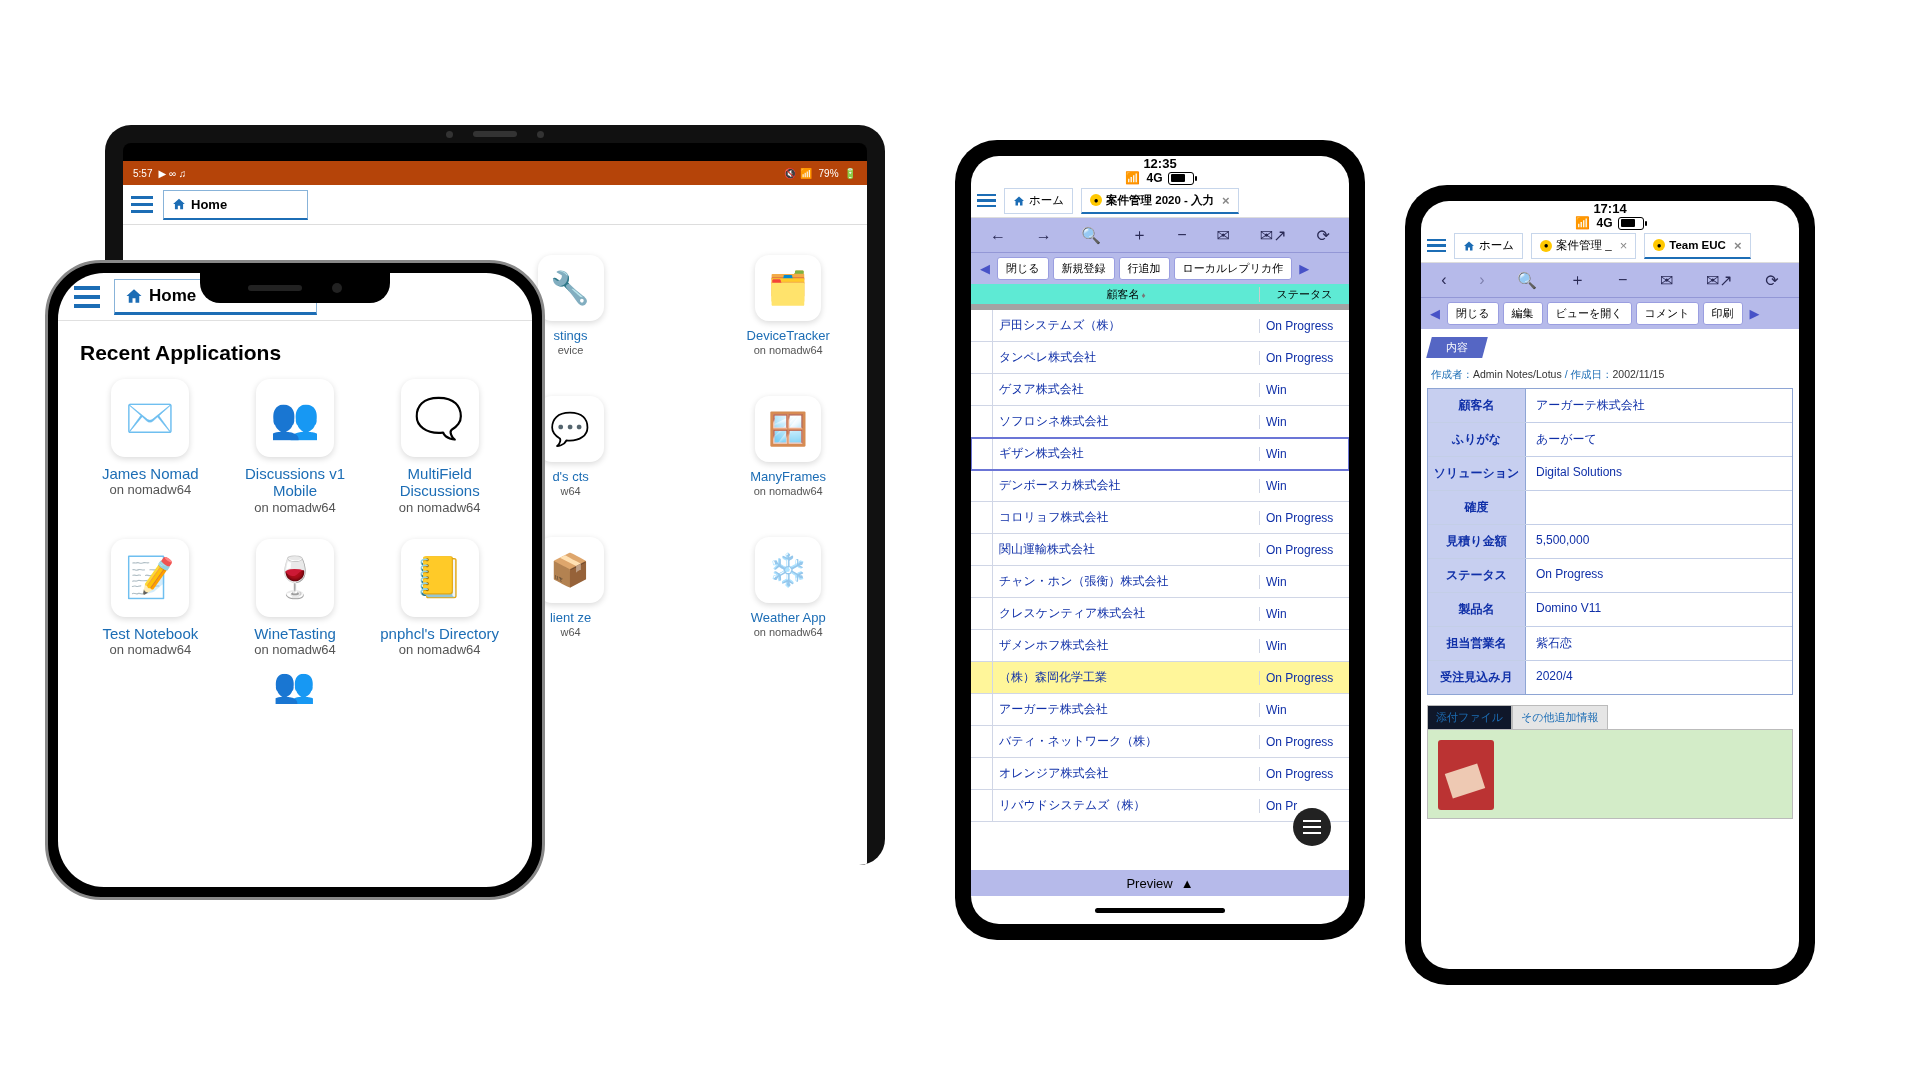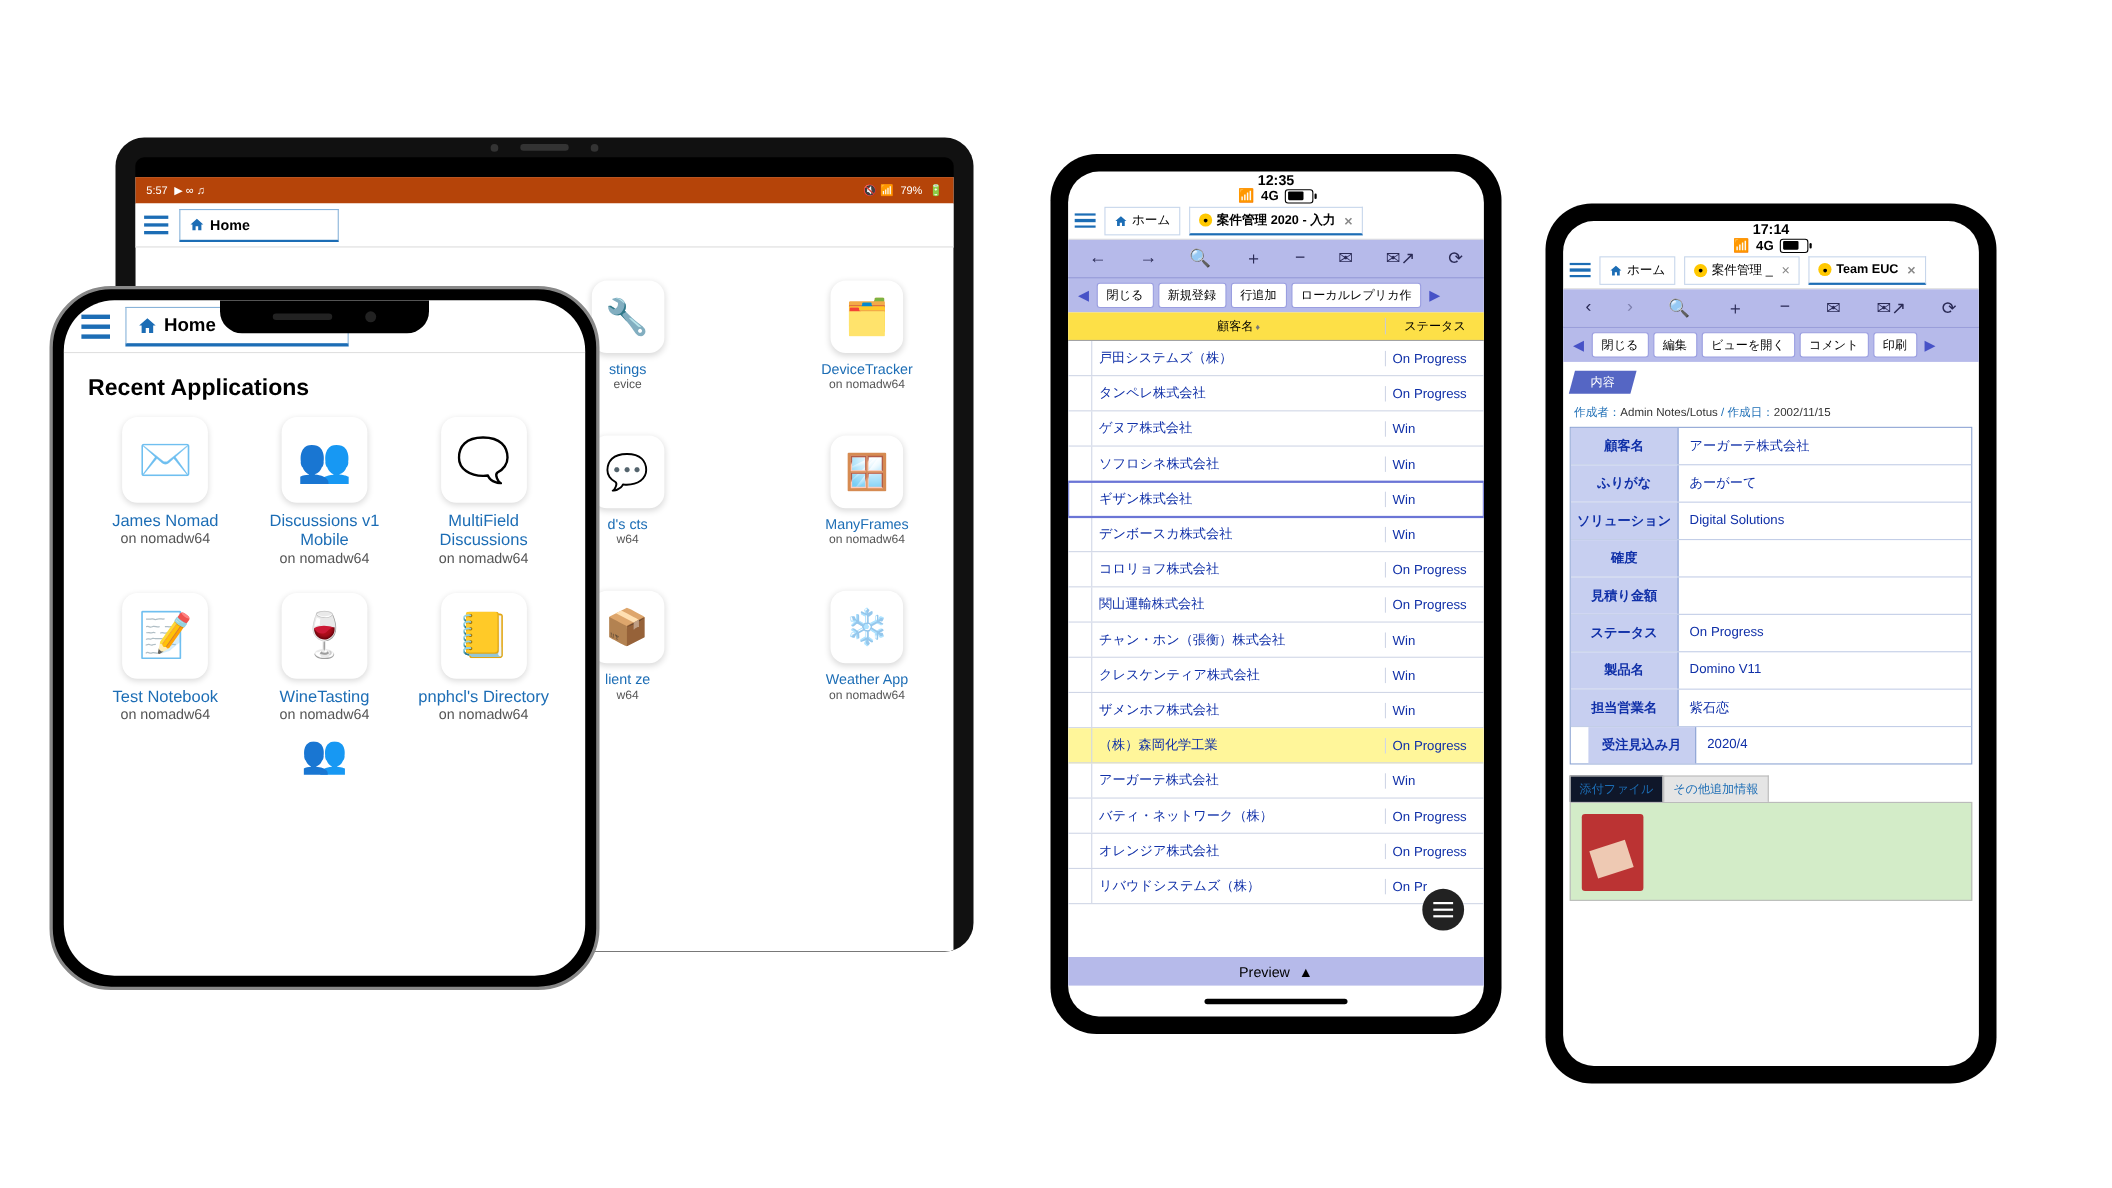--- a/index.html
+++ b/index.html
@@ -95,21 +95,21 @@
 .r-toolbar { height: 34px; background: #b6baea; display: flex; align-items: center;
   justify-content: space-around; padding: 0 4px; }
 .r-toolbar button { background: none; border: none; font-size: 16px; color: #2a2a55; cursor: pointer; }
 
 .r-btnbar { height: 32px; background: #b6baea; display: flex; align-items: center; gap: 4px;
   padding: 0 6px; border-top: 1px solid #9397d6;}
 .r-btnbar .arrow{color:#4752c7;font-size:13px;padding:0 3px;}
 .r-btn { background:#fff; border:1px solid #9a9ee0; border-radius:3px; font-size:11px;
   padding: 3px 8px; white-space:nowrap;}
 
-.r-thead { height: 26px; background:#fde047; display:flex; border-bottom:1px solid #a3a3a3;
+.r-thead { height: 26px; background:#5eead4; display:flex; border-bottom:6px solid #a3a3a3;
   font-size:11px; align-items:center;}
 .r-thead .c1{flex:1.4; text-align:center;}
 .r-thead .c2{width:90px; text-align:center; border-left:1px solid #ccc;}
 .sort{font-size:8px;color:#777;margin-left:2px;}
 
 .r-rows { flex: 1; overflow: hidden; }
 .r-row { height: 32px; display: flex; align-items: center; font-size: 12px;
   border-bottom: 1px solid #d0d6e6; }
 .r-row .gutter{width:22px;border-right:1px solid #d0d6e6;height:100%;}
 .r-row .c1{flex:1.4; padding-left:6px; color:#1030a8;}
@@ -128,21 +128,21 @@
 
 
 .detail-scroll{flex:1;overflow:hidden;padding:0;}
 .section-strip{background:#5566c4;color:#fff;font-size:11px;padding:3px 12px;margin:8px;
   width:56px;transform:skewX(-15deg);text-align:center;}
 .section-strip span{display:inline-block;transform:skewX(15deg);}
 .meta-line{font-size:10.5px;color:#333;padding:2px 10px;}
 .meta-blue{color:#1c6db5;}
 .dt-table{margin:4px 6px;border:1px solid #8ea5d4;font-size:12px;}
 .dt-row{display:flex;border-bottom:1px solid #c3cee7;}
-.dt-row:last-child{border-bottom:none;padding-left:16px;}
+.dt-row:last-child{border-bottom:none;}
 .dt-row .k{width:98px;background:#c7cff0;color:#1030a8;font-weight:600;text-align:center;
   padding:8px 4px;border-right:1px solid #8ea5d4;}
 .dt-row .v{flex:1;padding:8px 10px;color:#1030a8;}
 .att-tabs{display:flex;gap:0;margin:10px 6px 0;}
 .att-tab{font-size:11px;padding:4px 8px;border:1px solid #bbb;border-bottom:none;background:#e5e5e5;color:#1c6db5;}
 .att-tab.y{background:#0f172a;}
 .att-area{margin:0 6px;height:90px;background:#d3ecc8;border:1px solid #bbb;padding:10px;}
 .thumb{width:56px;height:70px;background:#b33;border-radius:3px;position:relative;}
 .thumb::after{content:"";position:absolute;left:10px;top:28px;width:34px;height:26px;background:#eec9b3;transform:rotate(-18deg);}
 
@@ -522,20 +522,21 @@
           </div>
           <div class="dt-row">
             <div class="k">ソリューション</div>
             <div class="v">Digital Solutions</div>
           </div>
           <div class="dt-row">
             <div class="k">確度</div>
           </div>
           <div class="dt-row">
             <div class="k">見積り金額</div>
+            <div class="v">5,500,000</div>
           </div>
           <div class="dt-row">
             <div class="k">ステータス</div>
             <div class="v">On Progress</div>
           </div>
           <div class="dt-row">
             <div class="k">製品名</div>
             <div class="v">Domino V11</div>
           </div>
           <div class="dt-row">

